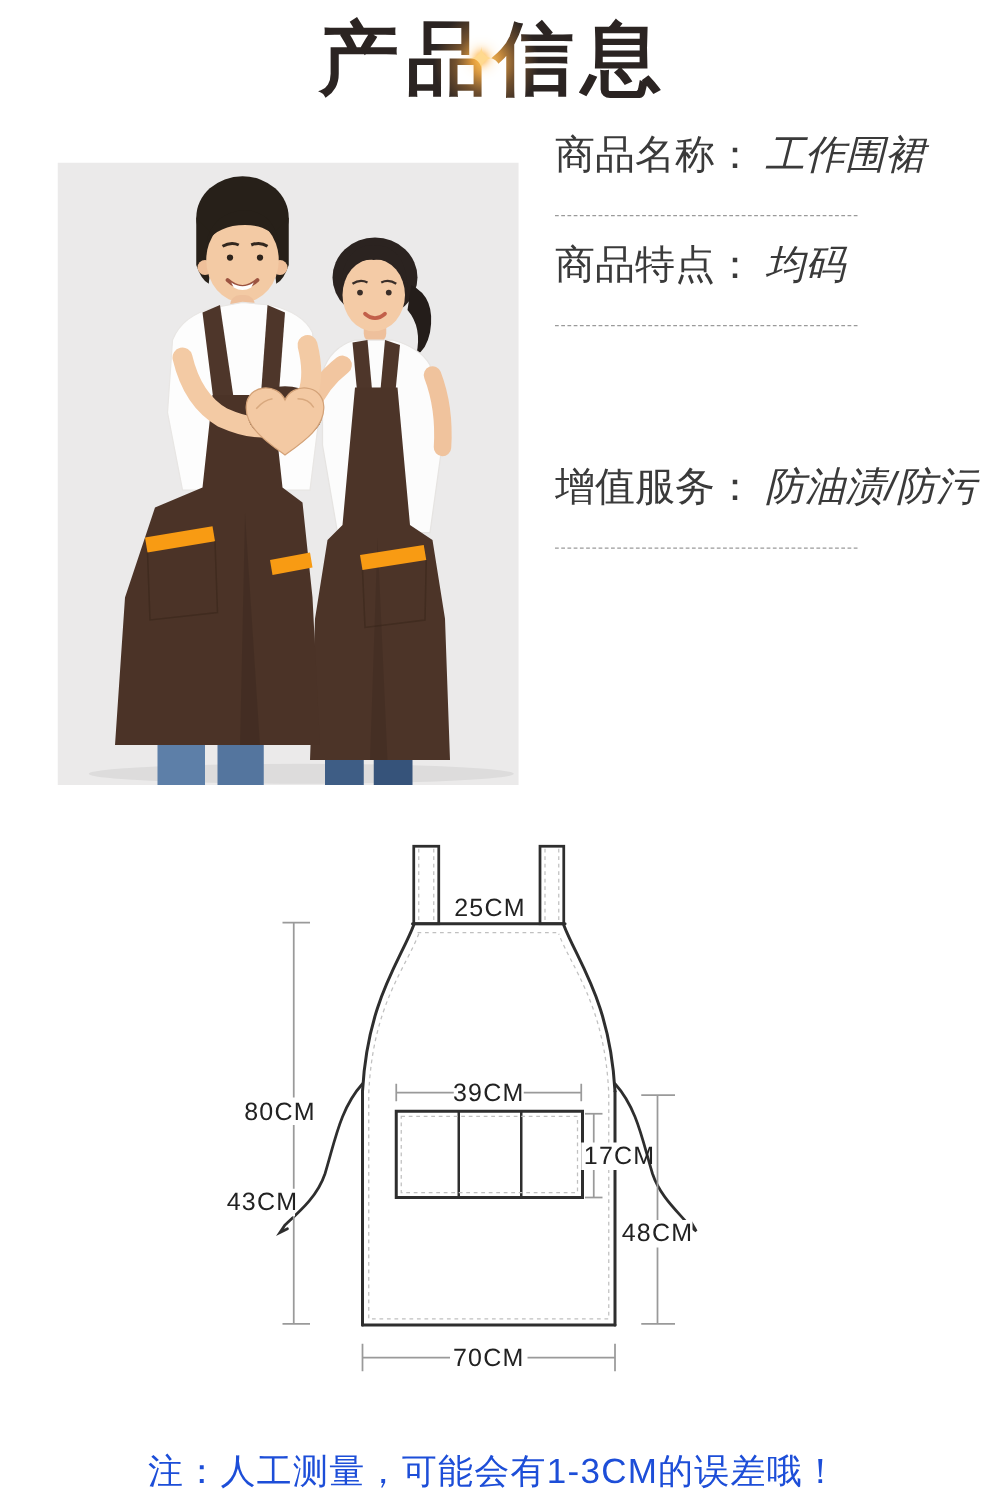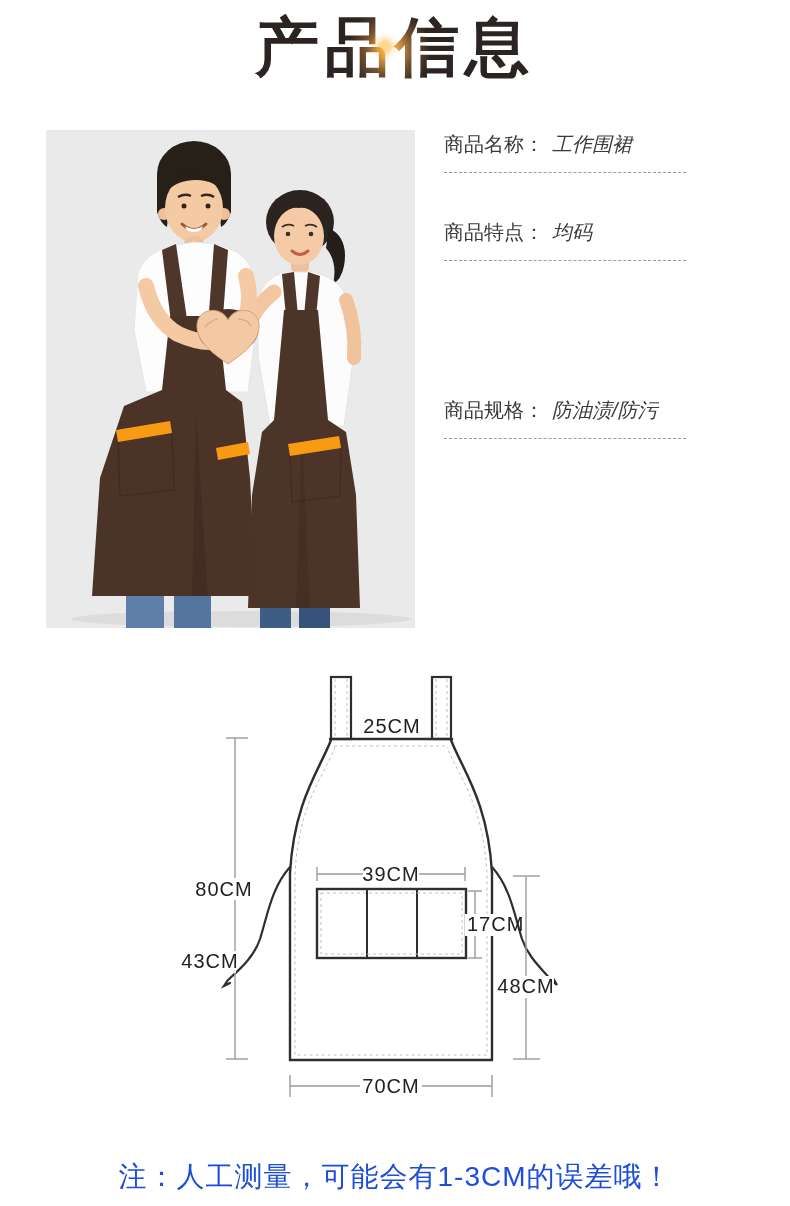--- a/index.html
+++ b/index.html
@@ -14,22 +14,22 @@
     background:radial-gradient(circle,rgba(255,205,100,.95) 0%,rgba(255,165,45,.8) 16%,rgba(215,130,35,.4) 36%,rgba(255,140,20,0) 62%);
     mix-blend-mode:screen;pointer-events:none;}
   .flare-star{position:absolute;left:375px;top:33px;font-size:24px;color:#ffd98e;
     text-shadow:0 0 6px #ffb340,0 0 12px #ff9f20;pointer-events:none;}
 
   
   .photo{position:absolute;left:46px;top:130px;width:369px;height:498px;}
 
   
   .drow{position:absolute;left:444px;width:242px;height:46px;box-sizing:border-box;
-    border-bottom:1px dashed #9a9a9a;display:flex;align-items:center;padding-bottom:10px;
-    font-size:20px;color:#3a3a3a;white-space:nowrap;}
+    border-bottom:1px dashed #9a9a9a;display:flex;align-items:flex-end;padding-bottom:26px;
+    font-size:32px;color:#3a3a3a;white-space:nowrap;}
   .drow .val{margin-left:8px;font-style:italic;}
   .r0{top:127px}.r1{top:215px}.r2{top:303px}.r3{top:393px}.r4{top:482px}.r5{top:581px}
 
   
   .diagram{position:absolute;left:150px;top:656px;width:480px;height:455px;}
   .diagram text{font-family:"Liberation Sans","DejaVu Sans",sans-serif;font-size:20px;fill:#222;letter-spacing:1px;}
 
   
   .note{position:absolute;left:0;top:1130px;width:790px;text-align:center;
     font-size:28px;color:#1d4ed8;letter-spacing:1px;}
@@ -114,21 +114,21 @@
 
   <div class="drow r0">
     <span class="lbl">商品名称：</span>
     <span class="val">工作围裙</span>
   </div>
   <div class="drow r1">
     <span class="lbl">商品特点：</span>
     <span class="val">均码</span>
   </div>
   <div class="drow r3">
-    <span class="lbl">商品规格：</span>
+    <span class="lbl">增值服务：</span>
     <span class="val">防油渍/防污</span>
   </div>
 
   <div class="diagram">
     <svg viewBox="150 655 480 455" width="480" height="455">
 
       <g stroke="#2e2e2e" stroke-width="2.2" fill="#ffffff">
         <rect x="331" y="676" width="20" height="62"></rect>
         <rect x="432" y="676" width="19" height="62"></rect>
       </g>

